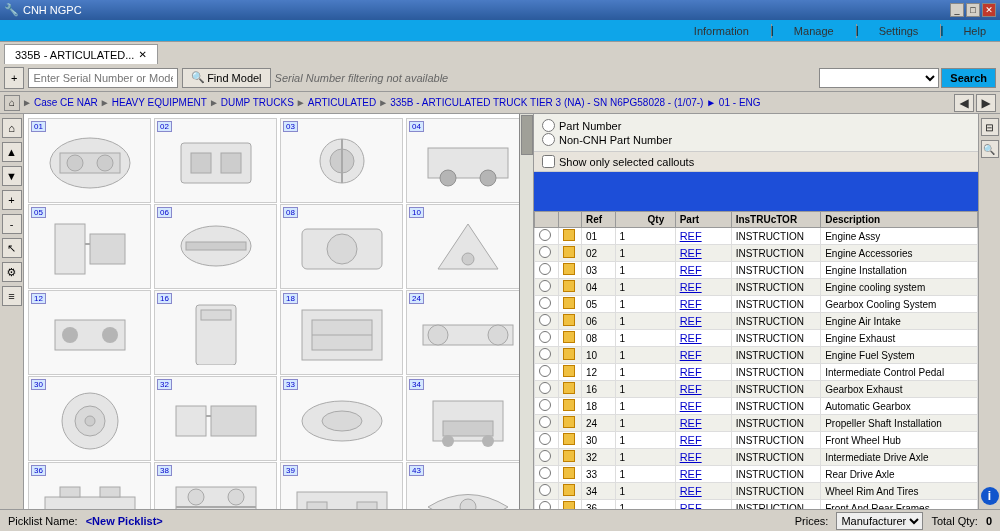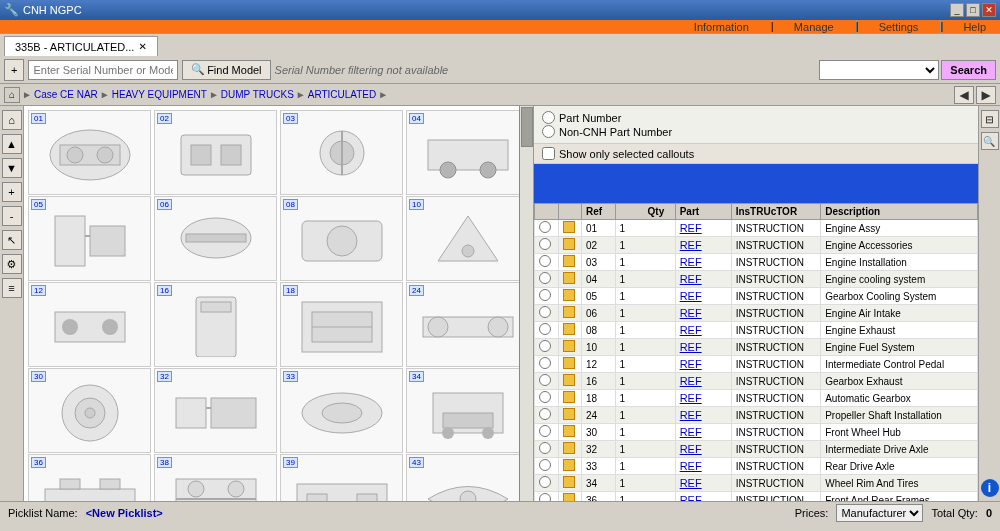--- a/index.html
+++ b/index.html
@@ -20,22 +20,22 @@
     .title-bar-btn {
       width: 14px; height: 14px; border: 1px solid #888;
       display: flex; align-items: center; justify-content: center;
       font-size: 9px; cursor: pointer; color: black;
       background: #d4d0c8;
     }
     .title-bar-btn.close { background: #c0392b; color: white; }
 
     
     .menu-bar {
-      background: #f97316;
-      height: 14px;
+      background: #0ea5e9;
+      height: 22px;
       display: flex;
       align-items: center;
       border-bottom: 1px solid #999;
       justify-content: flex-end;
       padding: 0 8px;
       gap: 16px;
     }
     .menu-item { cursor: pointer; padding: 2px 6px; color: #333; }
     .menu-separator { width: 1px; height: 14px; background: #999; }
 
@@ -110,21 +110,21 @@
       align-items: center;
       gap: 2px;
     }
     .search-dropdown {
       height: 20px;
       border: 1px solid #888;
       background: white;
       width: 120px;
     }
     .search-btn {
-      background: #f0abfc;
+      background: #0ea5e9;
       border: 1px solid #888;
       padding: 2px 8px;
       cursor: pointer;
       height: 20px;
       font-weight: bold;
     }
 
     
     .breadcrumb {
       background: #d4d0c8;
@@ -400,20 +400,21 @@
   <div class="breadcrumb-home">⌂</div>
   <span class="breadcrumb-sep">►</span>
   <span class="breadcrumb-item">Case CE NAR</span>
   <span class="breadcrumb-sep">►</span>
   <span class="breadcrumb-item">HEAVY EQUIPMENT</span>
   <span class="breadcrumb-sep">►</span>
   <span class="breadcrumb-item">DUMP TRUCKS</span>
   <span class="breadcrumb-sep">►</span>
   <span class="breadcrumb-item">ARTICULATED</span>
   <span class="breadcrumb-sep">►</span>
+  <span class="breadcrumb-item">335B - ARTICULATED TRUCK TIER 3 (NA) - SN N6PG58028 - (1/07-) ► 01 - ENG</span>
   <div class="nav-arrows">
     <div class="nav-arrow">◀</div>
     <div class="nav-arrow">▶</div>
   </div>
 </div>
 
 <div class="main-content">
 
   <div class="left-sidebar">
     <div class="sidebar-icon">⌂</div>

